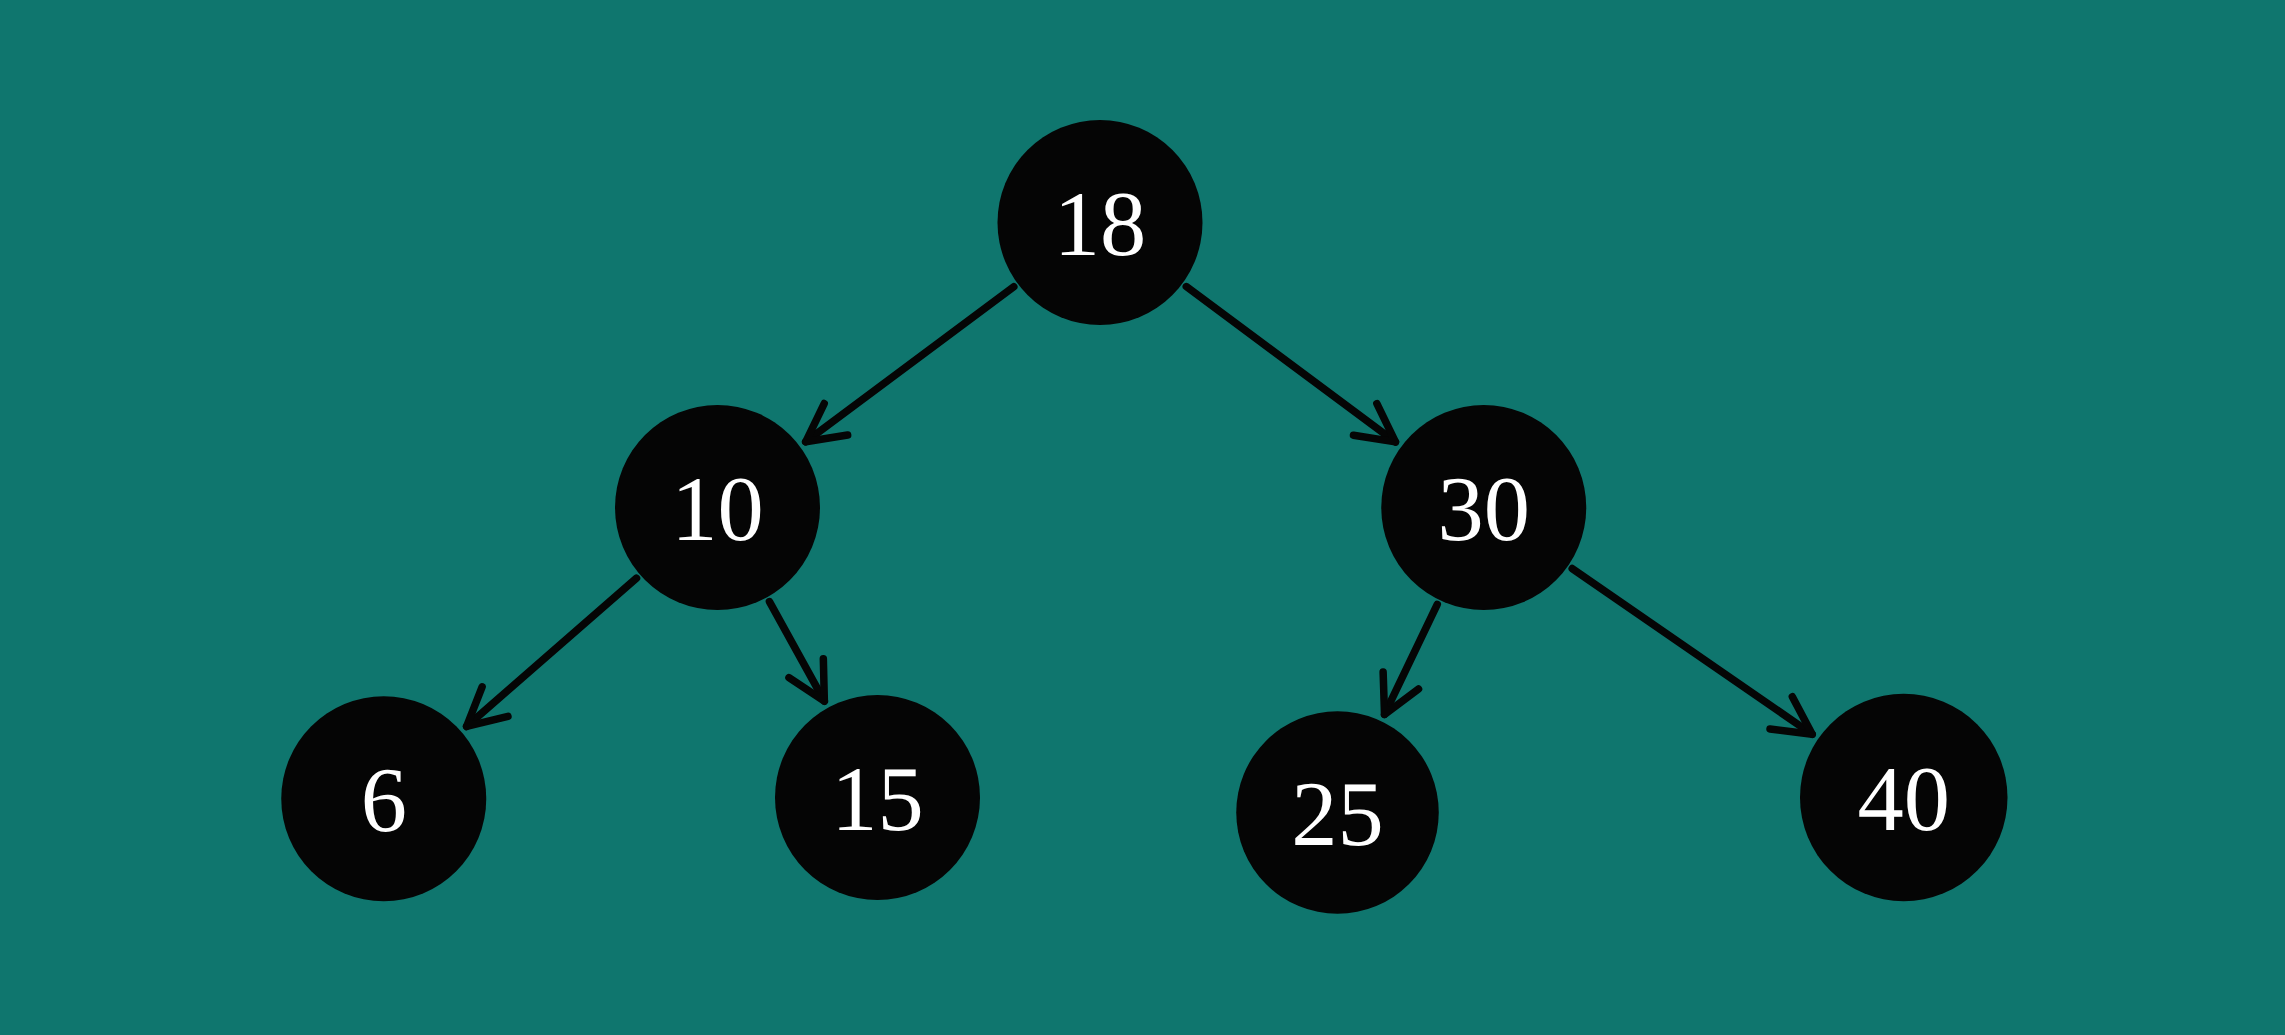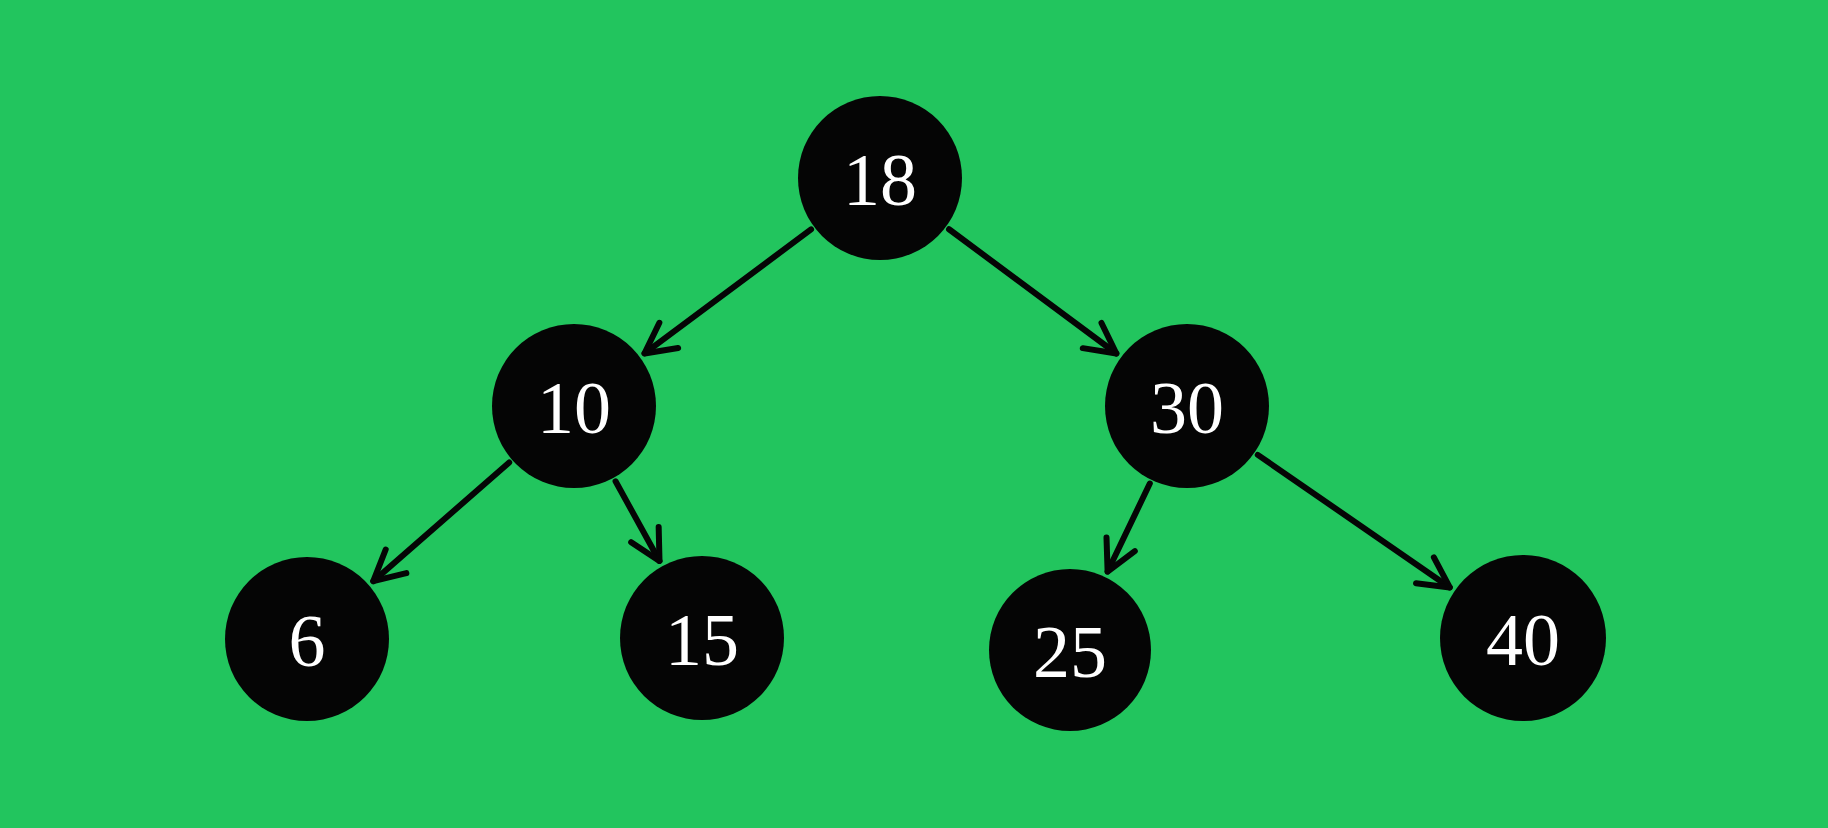--- a/index.html
+++ b/index.html
@@ -11,21 +11,21 @@
   body {
     width: 1828px;
     height: 828px;
     overflow: hidden;
     font-family: "Liberation Serif", "DejaVu Serif", serif;
   }
   #diagram-root {
     position: relative;
     width: 1828px;
     height: 828px;
-    background: #22c55e;
+    background: #0f766e;
   }
   #tree-svg {
     position: absolute;
     top: 0;
     left: 0;
     width: 1828px;
     height: 828px;
     display: block;
   }
   .tree-node-circle {

